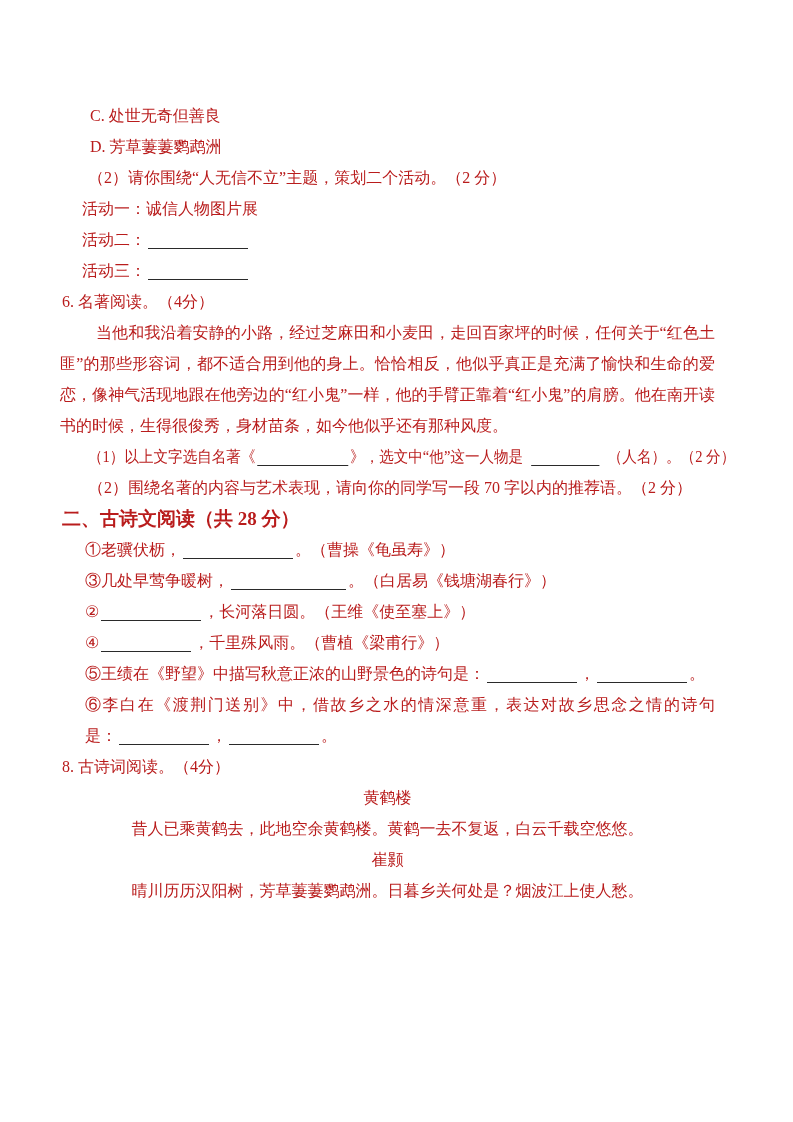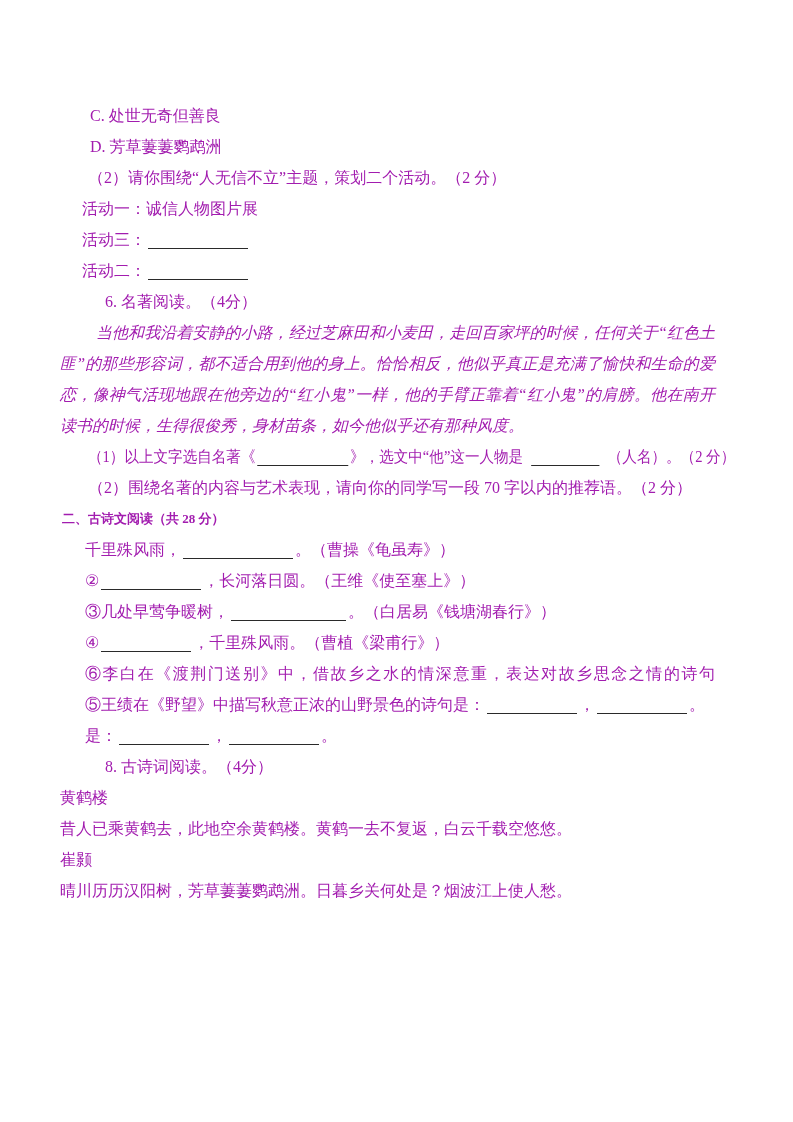--- a/index.html
+++ b/index.html
@@ -5,37 +5,36 @@
   html, body { margin: 0; padding: 0; background: #ffffff; }
   .page {
     position: relative;
     width: 773px;
     height: 1122px;
     background: #ffffff;
     box-sizing: border-box;
     padding: 100px 58px 0 60px;
     font-family: "Liberation Serif", serif;
     font-size: 16px;
-    color: #a21caf;
+    color: #b91c1c;
     overflow: hidden;
   }
   .line { line-height: 31px; min-height: 31px; }
   .opt     { padding-left: 30px; }
   .sub     { padding-left: 28px; }
   .act     { padding-left: 22px; font-family: Liberation Serif, serif; }
   .num     { padding-left: 25px; }
-  .qtitle  { padding-left: 2px; margin-left: 43px; }
-  .section-title { padding-left: 2px; font-weight: bold; font-size: 13px; }
+  .qtitle  { padding-left: 2px; }
+  .section-title { padding-left: 2px; font-weight: bold; font-size: 19px; }
   .para {
     line-height: 31px;
     text-align: justify;
     text-indent: 36px;
-    font-style: italic;
   }
-  .center { }
+  .center { text-align: center; }
   .stretch {
     padding-left: 25px;
     text-align: justify;
     text-align-last: justify;
   }
   .fit-inner { display: inline-block; white-space: nowrap; }
   .blank {
     display: inline-block;
     height: 14px;
     border-bottom: 1px solid #2a2a2a;
@@ -53,64 +52,64 @@
 <div class="page">
 
   <div class="line opt">C. 处世无奇但善良</div>
   <div class="line opt">D. 芳草萋萋鹦鹉洲</div>
 
   <div class="line sub">（2）请你围绕“人无信不立”主题，策划二个活动。（2 分）</div>
 
   <div class="line act">活动一：诚信人物图片展</div>
 
   <div class="line act">
-    <span>活动三：</span><span class="blank w100"></span>
+    <span>活动二：</span><span class="blank w100"></span>
   </div>
 
   <div class="line act">
-    <span>活动二：</span><span class="blank w100"></span>
+    <span>活动三：</span><span class="blank w100"></span>
   </div>
 
 
   <div class="line qtitle">6. 名著阅读。（4分）</div>
 
   <div class="para">当他和我沿着安静的小路，经过芝麻田和小麦田，走回百家坪的时候，任何关于“红色土匪”的那些形容词，都不适合用到他的身上。恰恰相反，他似乎真正是充满了愉快和生命的爱恋，像神气活现地跟在他旁边的“红小鬼”一样，他的手臂正靠着“红小鬼”的肩膀。他在南开读书的时候，生得很俊秀，身材苗条，如今他似乎还有那种风度。</div>
 
   <div class="line sub">
     <span class="fit-inner" style="transform-origin: left center; transform: scaleX(0.909986);"><span>（1）以上文字选自名著《</span><span class="blank w100"></span><span>》，选文中“他”这一人物是</span><span class="blank w75 gapped"></span><span>（人名）。（2 分）</span></span>
   </div>
 
   <div class="line sub">
     <span class="fit-inner">（2）围绕名著的内容与艺术表现，请向你的同学写一段 70 字以内的推荐语。（2 分）</span>
   </div>
 
   <div class="line section-title">二、古诗文阅读（共 28 分）</div>
 
 
   <div class="line num">
-    <span>千里殊风雨，</span><span class="blank w110"></span><span>。（曹操《龟虽寿》）</span>
+    <span>①老骥伏枥，</span><span class="blank w110"></span><span>。（曹操《龟虽寿》）</span>
+  </div>
+
+  <div class="line num">
+    <span>③几处早莺争暖树，</span><span class="blank w115"></span><span>。（白居易《钱塘湖春行》）</span>
   </div>
 
   <div class="line num">
     <span>②</span><span class="blank w100"></span><span>，长河落日圆。（王维《使至塞上》）</span>
   </div>
 
   <div class="line num">
-    <span>③几处早莺争暖树，</span><span class="blank w115"></span><span>。（白居易《钱塘湖春行》）</span>
-  </div>
-
-  <div class="line num">
     <span>④</span><span class="blank w90"></span><span>，千里殊风雨。（曹植《梁甫行》）</span>
   </div>
-
-  <div class="line stretch">⑥李白在《渡荆门送别》中，借故乡之水的情深意重，表达对故乡思念之情的诗句</div>
 
   <div class="line num">
     <span class="fit-inner"><span>⑤王绩在《野望》中描写秋意正浓的山野景色的诗句是：</span><span class="blank w90"></span><span>，</span><span class="blank w90"></span><span>。</span></span>
   </div>
+
+  <div class="line stretch">⑥李白在《渡荆门送别》中，借故乡之水的情深意重，表达对故乡思念之情的诗句</div>
 
   <div class="line num">
     <span>是：</span><span class="blank w90"></span><span>，</span><span class="blank w90"></span><span>。</span>
   </div>
 
   <div class="line qtitle">8. 古诗词阅读。（4分）</div>
 
   <div class="line center">黄鹤楼</div>
   <div class="line center">昔人已乘黄鹤去，此地空余黄鹤楼。黄鹤一去不复返，白云千载空悠悠。</div>
   <div class="line center">崔颢</div>

